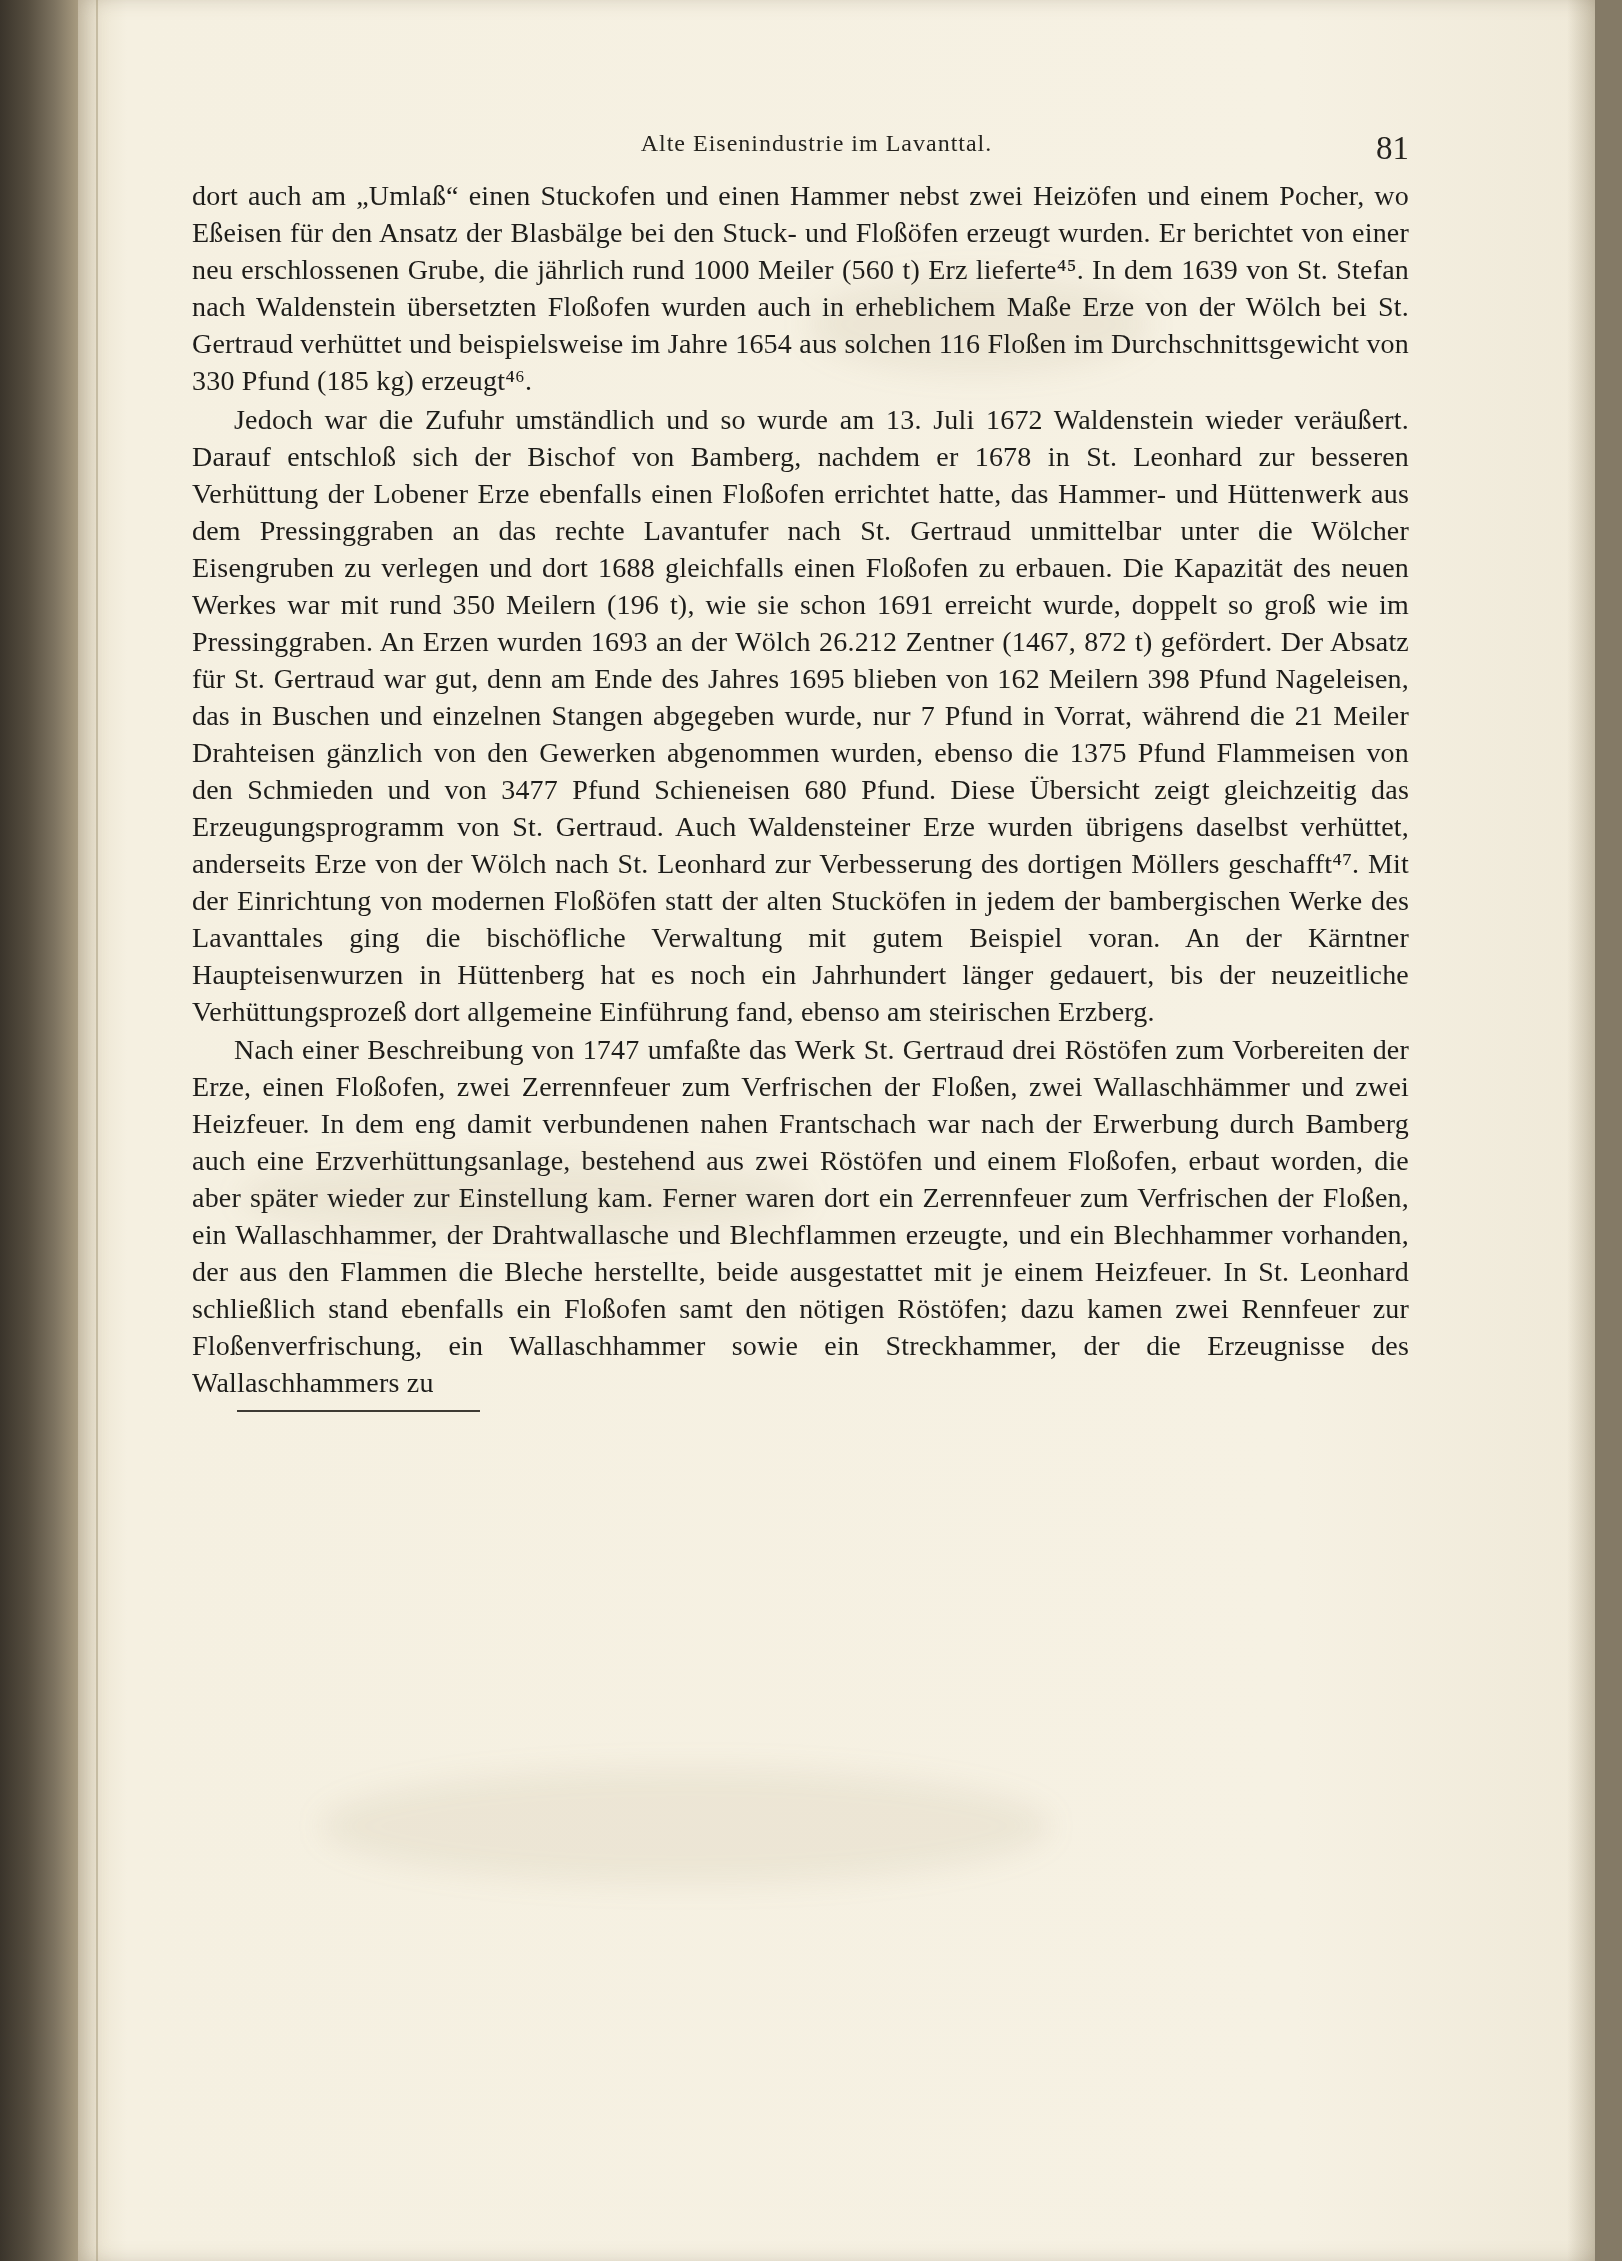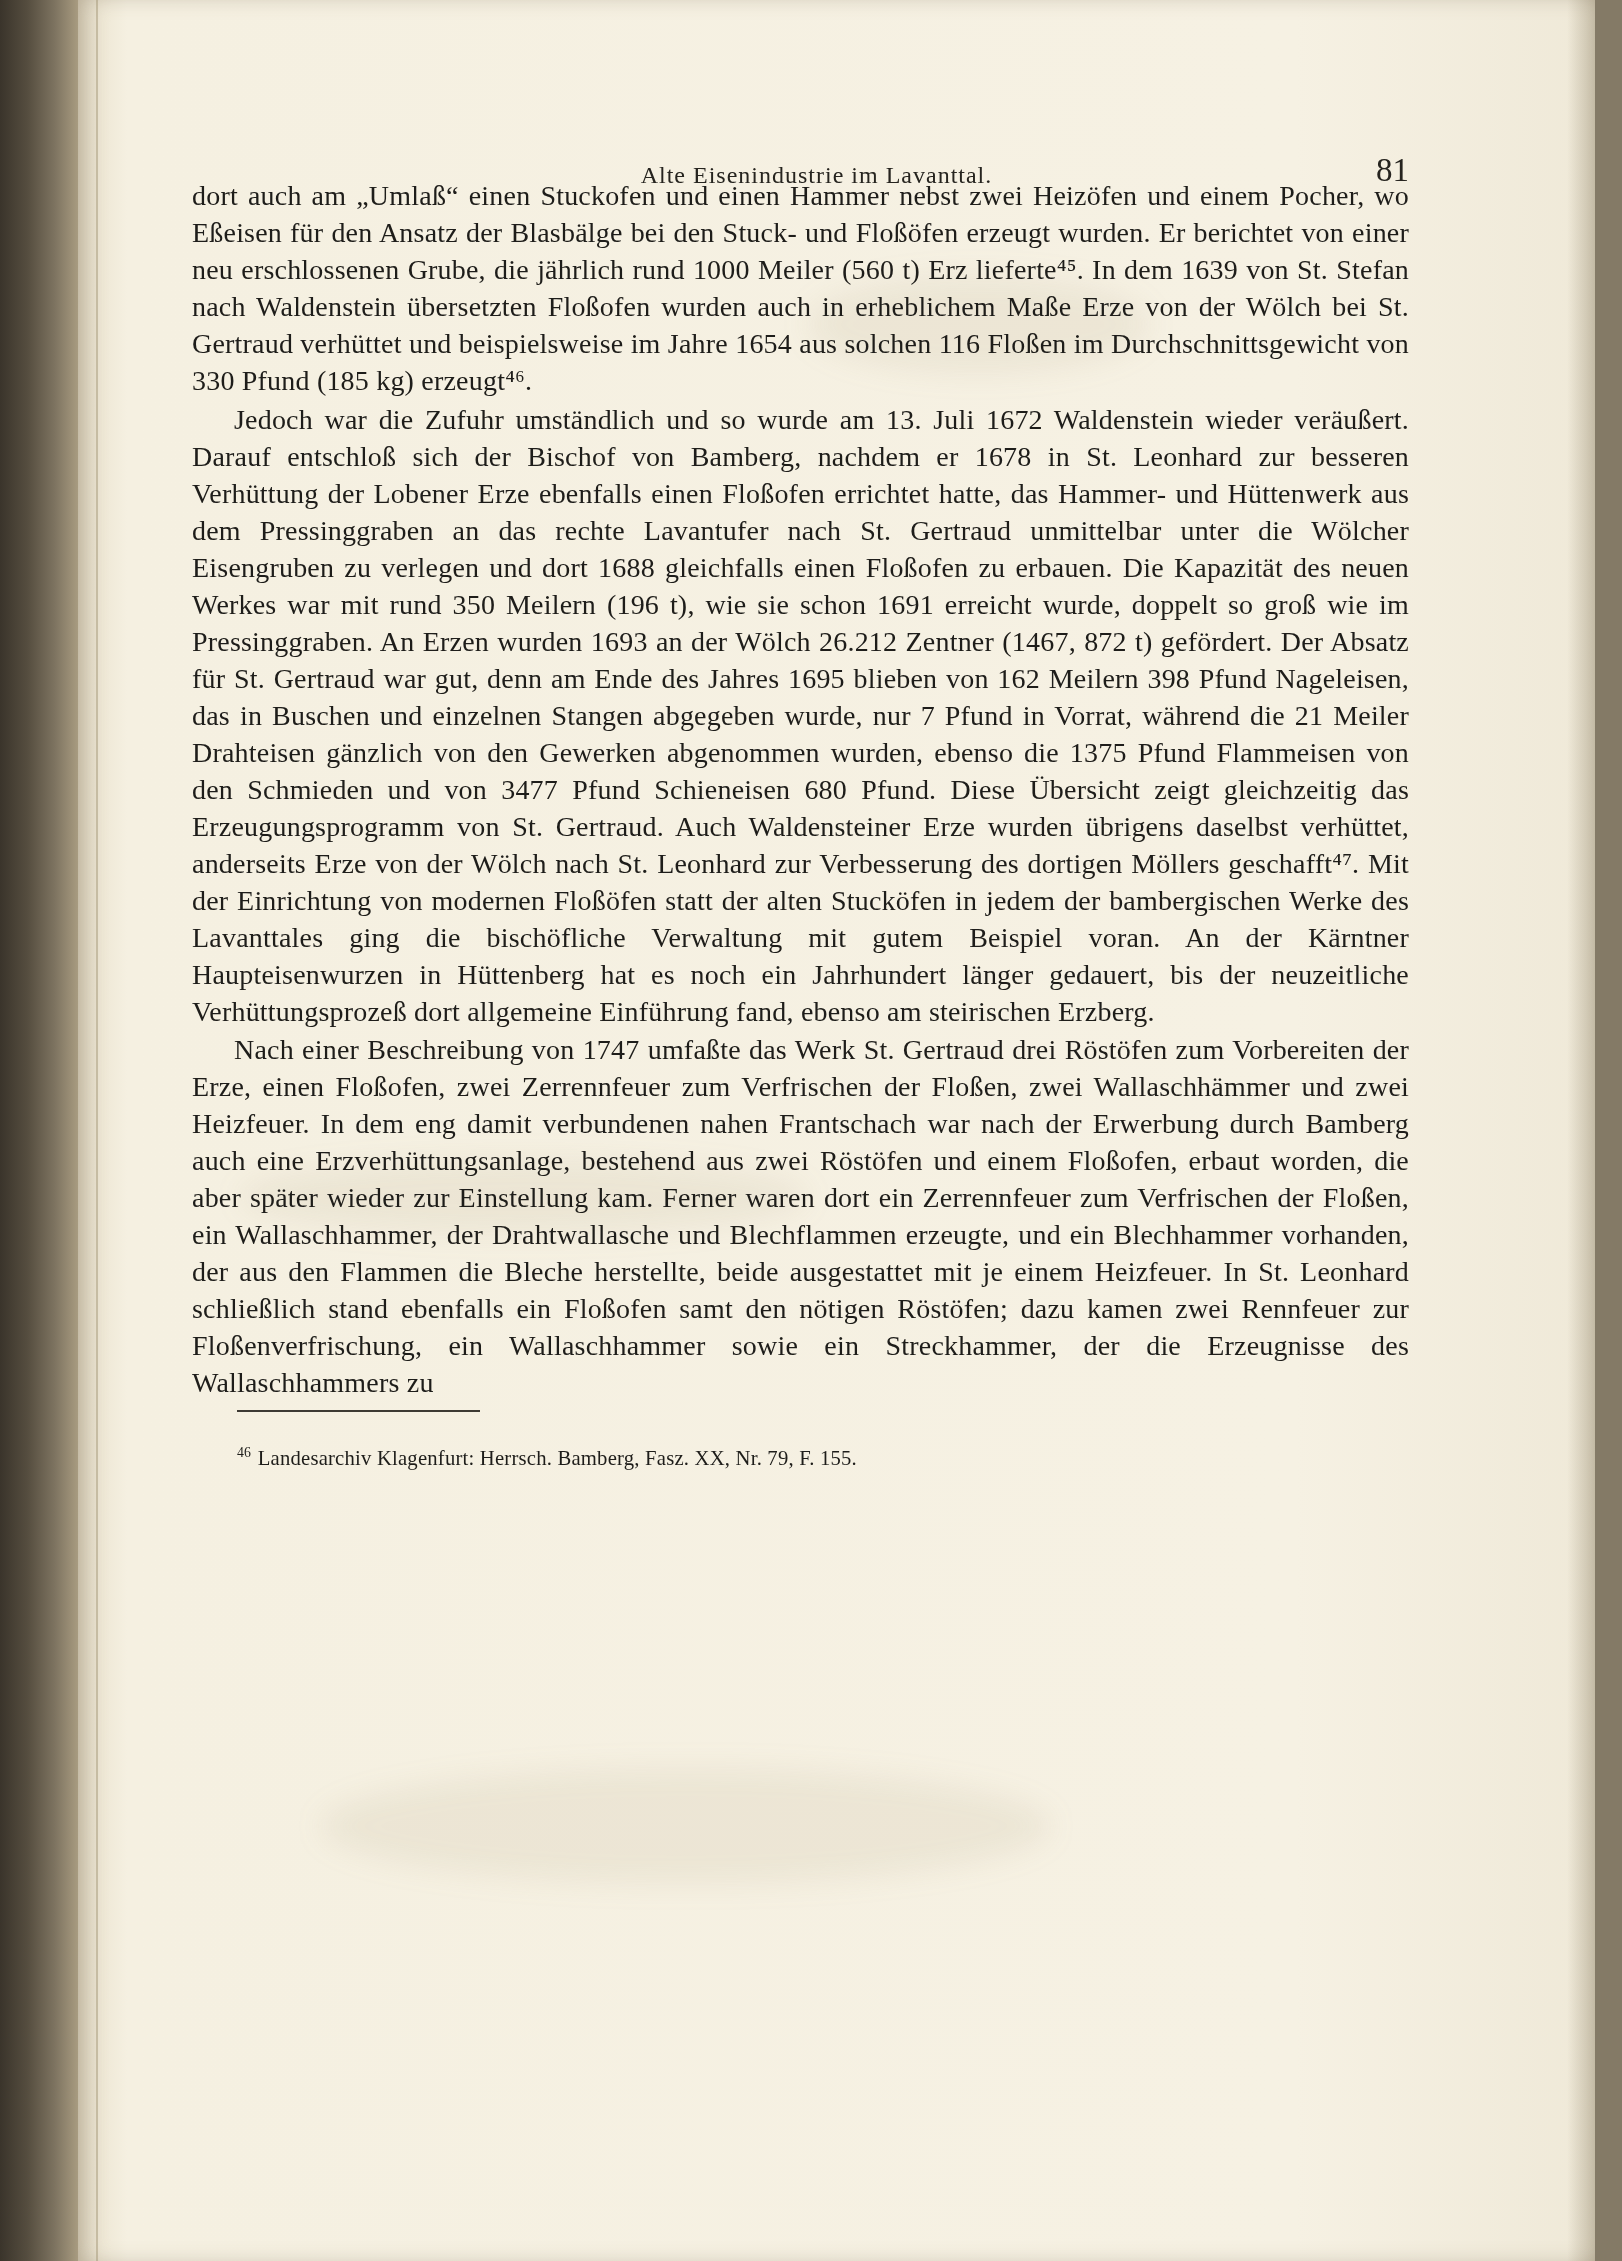--- a/index.html
+++ b/index.html
@@ -73,22 +73,21 @@
     color: #20201d;
   }
 
   
   .running-head {
     position: absolute;
     top: 130px;
     left: 0;
     width: 1217px;
     display: flex;
-    align-items: flex-end;
-    margin-top: 22px;
+    align-items: flex-start;
   }
   .running-title {
     flex: 1;
     text-align: center;
     font-size: 24px;
     letter-spacing: 1px;
     color: #26241f;
     padding-left: 89px;
   }
   .page-number {
@@ -181,20 +180,17 @@
 
     <div class="body-text">
       <p class="para">dort auch am „Umlaß“ einen Stuckofen und einen Hammer nebst zwei Heizöfen und einem Pocher, wo Eßeisen für den Ansatz der Blasbälge bei den Stuck- und Floßöfen erzeugt wurden. Er berichtet von einer neu erschlossenen Grube, die jährlich rund 1000 Meiler (560 t) Erz lieferte⁴⁵. In dem 1639 von St. Stefan nach Waldenstein übersetzten Floßofen wurden auch in erheblichem Maße Erze von der Wölch bei St. Gertraud verhüttet und beispielsweise im Jahre 1654 aus solchen 116 Floßen im Durchschnittsgewicht von 330 Pfund (185 kg) erzeugt⁴⁶.</p>
       <p class="para indent">Jedoch war die Zufuhr umständlich und so wurde am 13. Juli 1672 Waldenstein wieder veräußert. Darauf entschloß sich der Bischof von Bamberg, nachdem er 1678 in St. Leonhard zur besseren Verhüttung der Lobener Erze ebenfalls einen Floßofen errichtet hatte, das Hammer- und Hüttenwerk aus dem Pressinggraben an das rechte Lavantufer nach St. Gertraud unmittelbar unter die Wölcher Eisengruben zu verlegen und dort 1688 gleichfalls einen Floßofen zu erbauen. Die Kapazität des neuen Werkes war mit rund 350 Meilern (196 t), wie sie schon 1691 erreicht wurde, doppelt so groß wie im Pressinggraben. An Erzen wurden 1693 an der Wölch 26.212 Zentner (1467, 872 t) gefördert. Der Absatz für St. Gertraud war gut, denn am Ende des Jahres 1695 blieben von 162 Meilern 398 Pfund Nageleisen, das in Buschen und einzelnen Stangen abgegeben wurde, nur 7 Pfund in Vorrat, während die 21 Meiler Drahteisen gänzlich von den Gewerken abgenommen wurden, ebenso die 1375 Pfund Flammeisen von den Schmieden und von 3477 Pfund Schieneisen 680 Pfund. Diese Übersicht zeigt gleichzeitig das Erzeugungsprogramm von St. Gertraud. Auch Waldensteiner Erze wurden übrigens daselbst verhüttet, anderseits Erze von der Wölch nach St. Leonhard zur Verbesserung des dortigen Möllers geschafft⁴⁷. Mit der Einrichtung von modernen Floßöfen statt der alten Stucköfen in jedem der bambergischen Werke des Lavanttales ging die bischöfliche Verwaltung mit gutem Beispiel voran. An der Kärntner Haupteisenwurzen in Hüttenberg hat es noch ein Jahrhundert länger gedauert, bis der neuzeitliche Verhüttungsprozeß dort allgemeine Einführung fand, ebenso am steirischen Erzberg.</p>
       <p class="para indent">Nach einer Beschreibung von 1747 umfaßte das Werk St. Gertraud drei Röstöfen zum Vorbereiten der Erze, einen Floßofen, zwei Zerrennfeuer zum Verfrischen der Floßen, zwei Wallaschhämmer und zwei Heizfeuer. In dem eng damit verbundenen nahen Frantschach war nach der Erwerbung durch Bamberg auch eine Erzverhüttungsanlage, bestehend aus zwei Röstöfen und einem Floßofen, erbaut worden, die aber später wieder zur Einstellung kam. Ferner waren dort ein Zerrennfeuer zum Verfrischen der Floßen, ein Wallaschhammer, der Drahtwallasche und Blechflammen erzeugte, und ein Blechhammer vorhanden, der aus den Flammen die Bleche herstellte, beide ausgestattet mit je einem Heizfeuer. In St. Leonhard schließlich stand ebenfalls ein Floßofen samt den nötigen Röstöfen; dazu kamen zwei Rennfeuer zur Floßenverfrischung, ein Wallaschhammer sowie ein Streckhammer, der die Erzeugnisse des Wallaschhammers zu</p>
     </div>
 
     <div class="fn-rule"></div>
 
     <div class="footnotes">
-      <div class="footnote">
-        <span class="fn-num">46</span><span>Landesarchiv Klagenfurt: Herrsch. Bamberg, Fasz. XX, Nr. 79, F. 155.</span>
-      </div>
     </div>
 
   </div>
 </div>
 
 
 </body></html>

